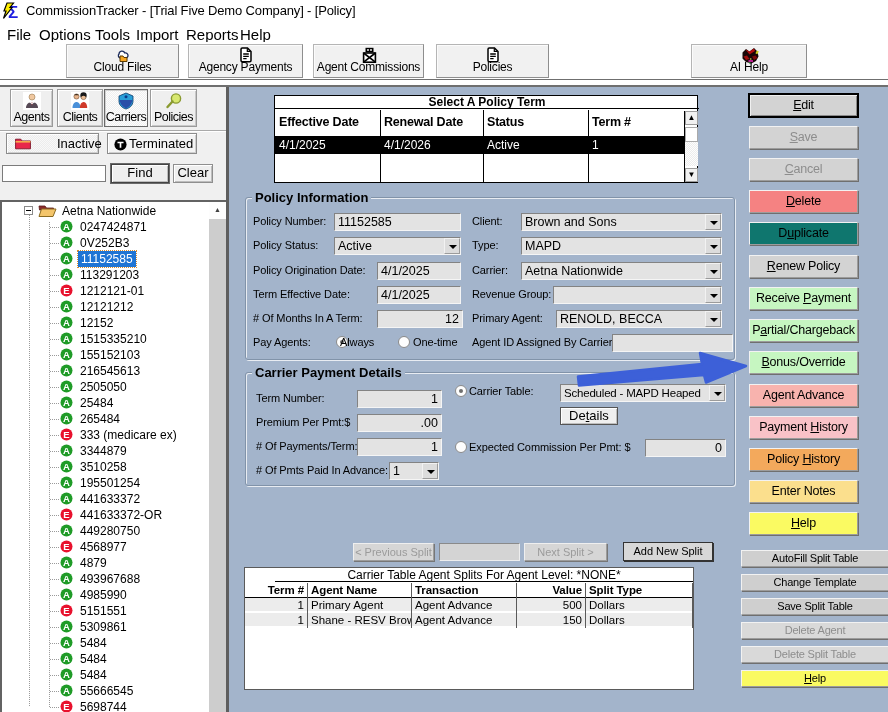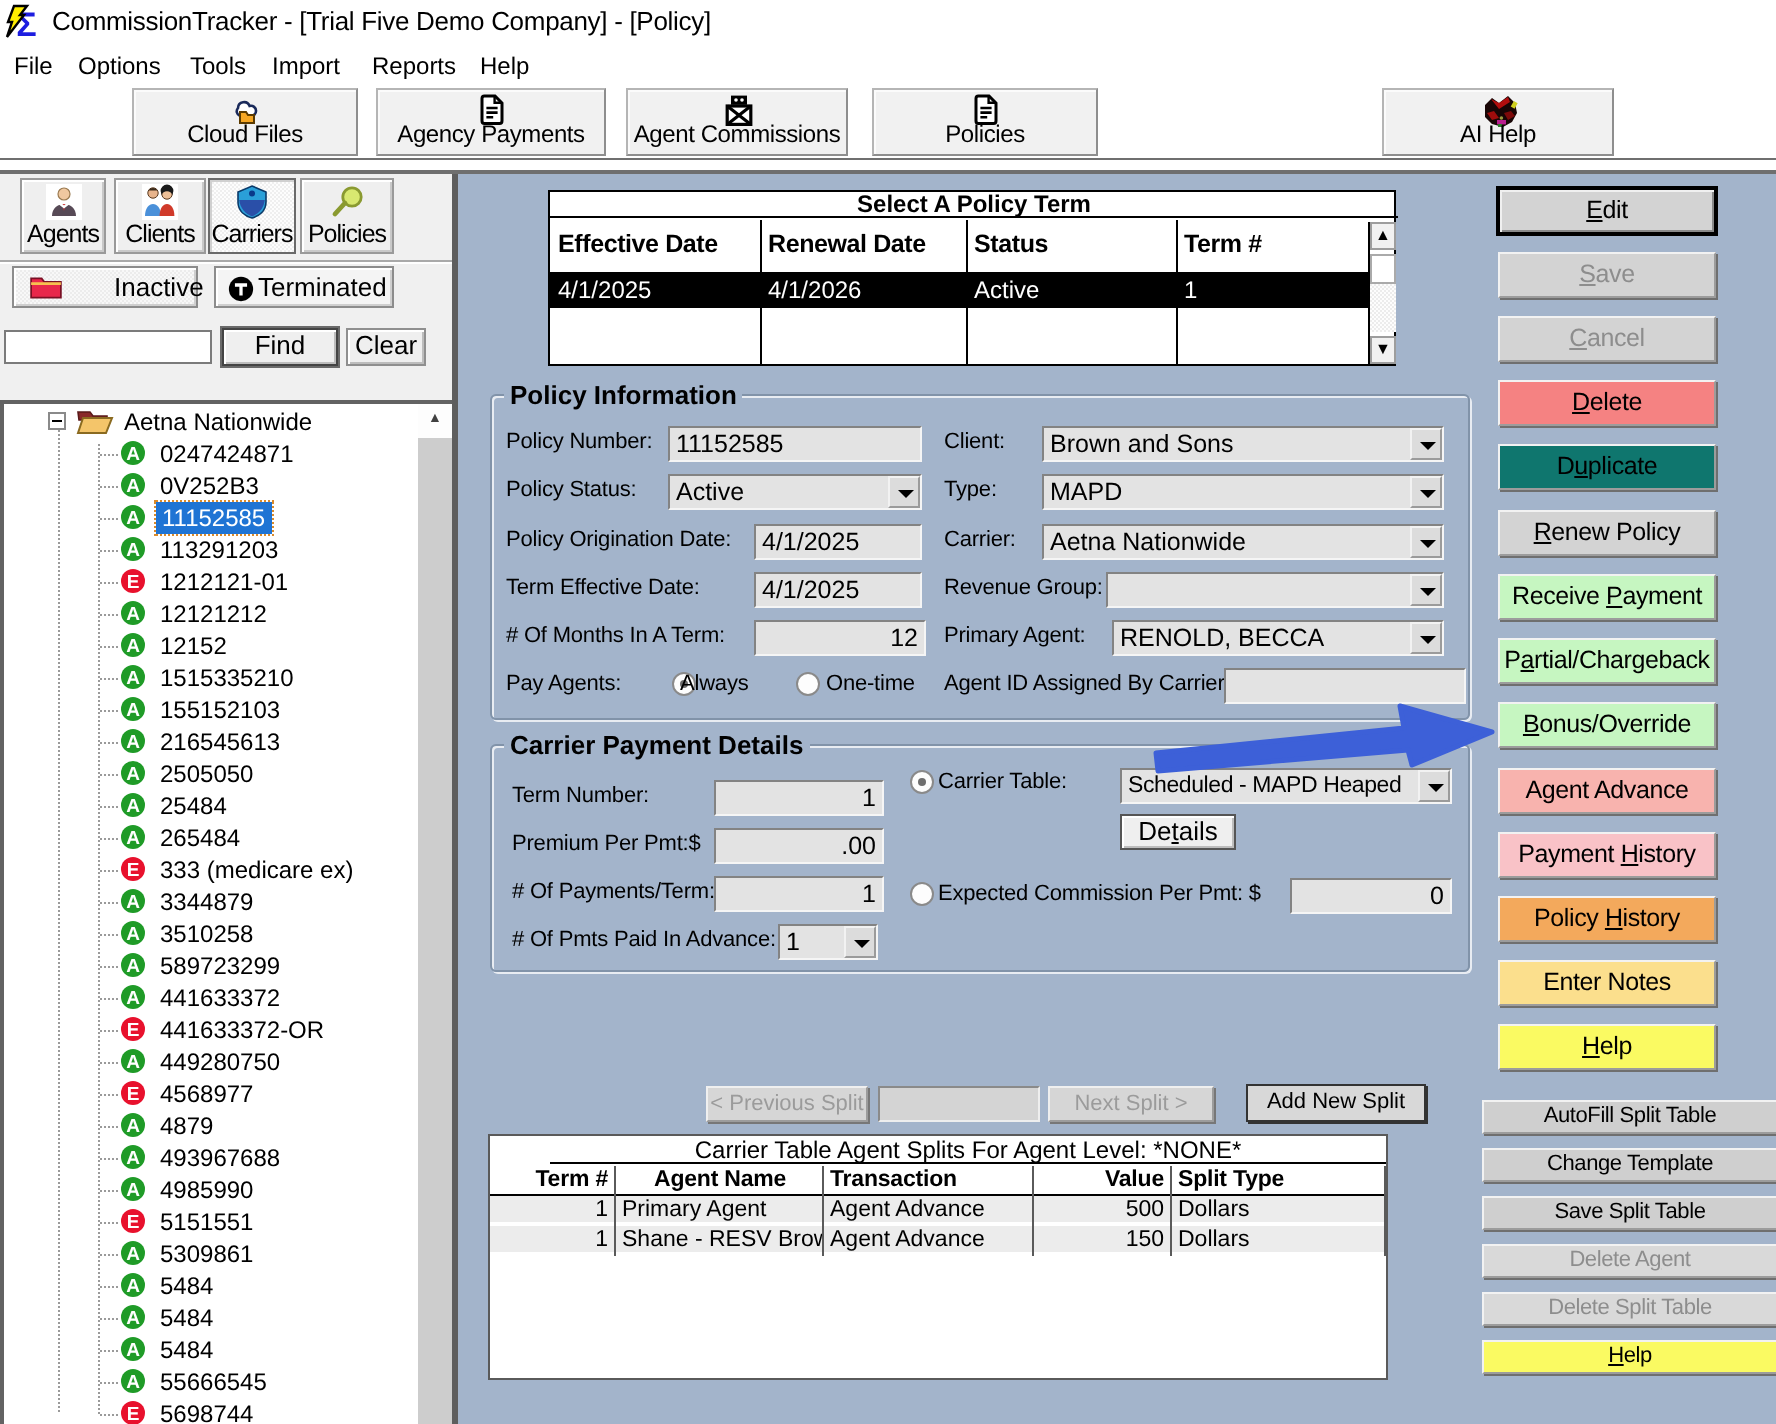--- a/index.html
+++ b/index.html
@@ -2,21 +2,21 @@
 <html><head><meta charset="utf-8"><title>CommissionTracker</title>
 <style>
 *{margin:0;padding:0;box-sizing:border-box;}
 html,body{width:888px;height:712px;overflow:hidden;}
 body{position:relative;font-family:"Liberation Sans",sans-serif;font-size:13px;background:#fff;color:#000;}
 .abs{position:absolute;}
 
 #titlebar{left:0;top:0;width:888px;height:22px;background:#fff;}
 #title{left:26px;top:3px;font-size:13px;letter-spacing:-0.15px;color:#000;}
 #menubar{left:0;top:22px;width:888px;height:20px;background:#fff;}
-#menubar span{position:absolute;top:4px;font-size:12px;}
+#menubar span{position:absolute;top:4px;font-size:15px;}
 #toolbar{left:0;top:42px;width:888px;height:37px;background:#fff;}
 .tbtn{position:absolute;top:2px;height:34px;background:#f1f1f1;border:1px solid #8e8e8e;border-top-color:#b5b5b5;border-left-color:#b5b5b5;box-shadow:inset 1px 1px 0 #fbfbfb;text-align:center;}
 .tbtn .ic{position:absolute;top:2px;left:50%;margin-left:-8px;width:16px;height:16px;}
 .tbtn .lb{position:absolute;left:0;bottom:3px;width:100%;text-align:center;font-size:12px;letter-spacing:-0.2px;}
 #tbline1{left:0;top:79px;width:888px;height:1px;background:#6f6f6f;}
 #tbwhite{left:0;top:80px;width:888px;height:5px;background:#fff;}
 #tbline2{left:0;top:85px;width:888px;height:2px;background:#6f6f6f;}
 
 #main{left:0;top:87px;width:888px;height:625px;background:#a3b4cb;}
 #leftpanel{left:0;top:0;width:226px;height:625px;background:#f0f0f0;}
@@ -341,21 +341,21 @@
               <text x="6.5" y="10" font-size="9.5" font-weight="bold" fill="#fff" text-anchor="middle" font-family="Liberation Sans">A</text>
             </svg></span>
           <span class="abs" style="left:78px">3510258</span>
         </div>
 <div class="trow" style="top:273px">
           <span class="abs" style="left:48px;top:8px;width:10px;height:1px;background-image:repeating-linear-gradient(90deg,#9a9a9a 0 1px, transparent 1px 2px);"></span>
           <span class="ticon" style="left:58px"><svg width="13" height="13" viewBox="0 0 13 13">
               <circle cx="6.5" cy="6.5" r="6" fill="#1f9b27"></circle>
               <text x="6.5" y="10" font-size="9.5" font-weight="bold" fill="#fff" text-anchor="middle" font-family="Liberation Sans">A</text>
             </svg></span>
-          <span class="abs" style="left:78px">589723299</span>
+          <span class="abs" style="left:78px">195501254</span>
         </div>
 <div class="trow" style="top:289px">
           <span class="abs" style="left:48px;top:8px;width:10px;height:1px;background-image:repeating-linear-gradient(90deg,#9a9a9a 0 1px, transparent 1px 2px);"></span>
           <span class="ticon" style="left:58px"><svg width="13" height="13" viewBox="0 0 13 13">
               <circle cx="6.5" cy="6.5" r="6" fill="#1f9b27"></circle>
               <text x="6.5" y="10" font-size="9.5" font-weight="bold" fill="#fff" text-anchor="middle" font-family="Liberation Sans">A</text>
             </svg></span>
           <span class="abs" style="left:78px">441633372</span>
         </div>
 <div class="trow" style="top:305px">
@@ -546,21 +546,21 @@
 <svg class="abs" style="left:570px;top:345px" width="185" height="45" viewBox="0 0 185 45">
     <path d="M8 31.5 L132 19 L130 8 L176 21 L136 37.5 L134 30 L9 40.5 Z" fill="#3d60d8" stroke="#3d60d8" stroke-linejoin="round" stroke-width="2.5"></path>
   </svg>
 <div class="nbtn dis" style="left:353px;top:543px;width:81px;color:#9b9b9b;">&lt; Previous Split</div>
 <div class="abs" style="left:439px;top:543px;width:81px;height:18px;background:#d4d4d4;border:1px solid #8a8a8a;border-bottom-color:#eee;border-right-color:#eee;"></div>
 <div class="nbtn dis" style="left:524px;top:543px;width:83px;color:#9b9b9b;">Next Split &gt;</div>
 <div class="nbtn" style="left:623px;top:542px;width:90px;height:19px;background:#d8d8d8;border:1px solid #333;box-shadow:1px 1px 0 #333;">Add New Split</div>
 <div class="abs" id="stable">
 <div class="trow0">Carrier Table Agent Splits For Agent Level: *NONE*</div>
 <div class="hc" style="left:0px;width:62px;text-align:right;padding-right:3px;">Term #</div>
-<div class="hc" style="left:62px;width:104px;padding-left:20px;">Agent Name</div>
+<div class="hc" style="left:62px;width:104px;padding-left:4px;">Agent Name</div>
 <div class="hc" style="left:166px;width:105px;padding-left:4px;">Transaction</div>
 <div class="hc" style="left:271px;width:69px;text-align:right;padding-right:3px;">Value</div>
 <div class="hc" style="left:340px;width:100px;padding-left:4px;">Split Type</div>
 <div class="hb"></div>
 <div class="dr" style="top:30px">
 <div class="dc" style="left:0px;width:62px;text-align:right;padding-right:3px;">1</div>
 <div class="dc" style="left:62px;width:104px;padding-left:4px;">Primary Agent</div>
 <div class="dc" style="left:166px;width:105px;padding-left:4px;">Agent Advance</div>
 <div class="dc" style="left:271px;width:69px;text-align:right;padding-right:3px;">500</div>
 <div class="dc" style="left:340px;width:100px;padding-left:4px;">Dollars</div>

